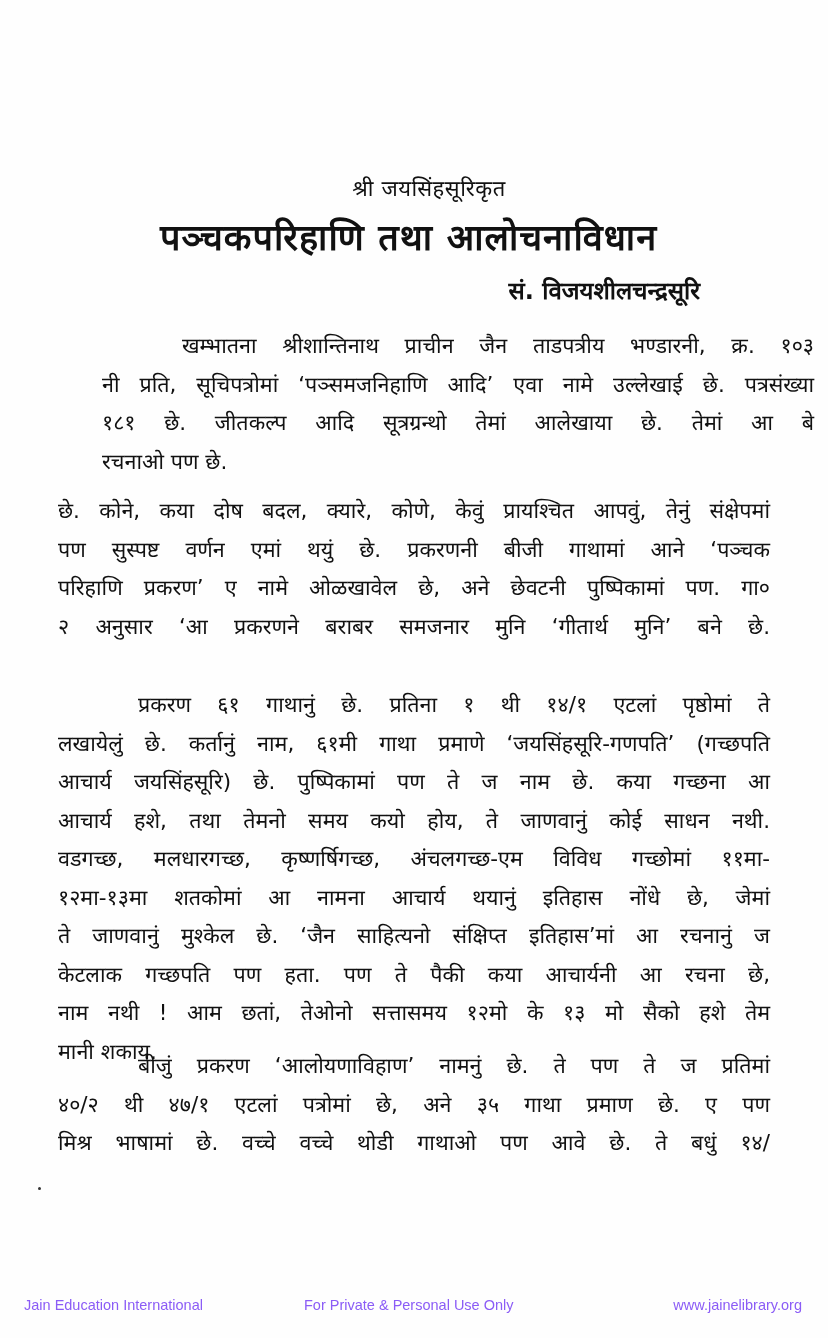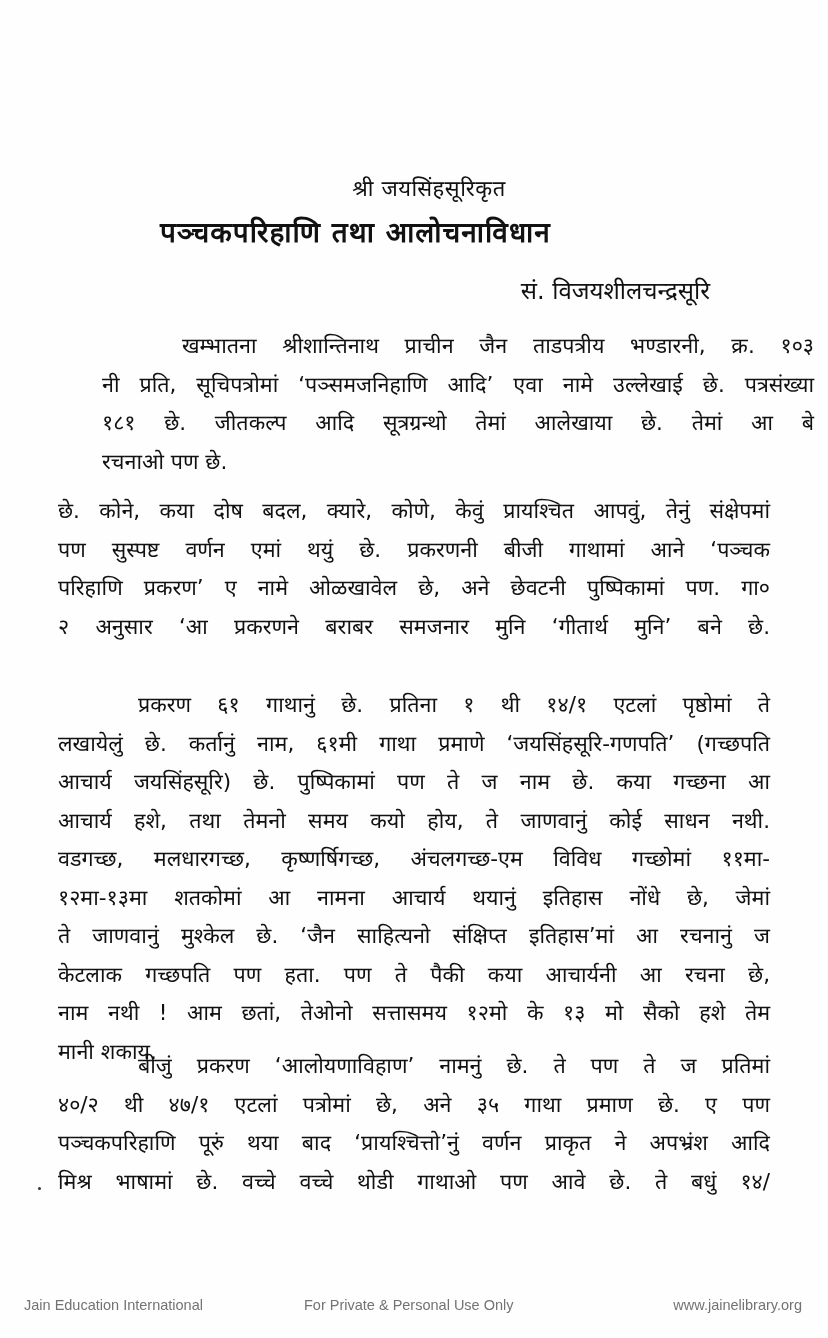--- a/index.html
+++ b/index.html
@@ -30,31 +30,31 @@
       font-size: 22px;
       font-weight: normal;
       letter-spacing: 0.5px;
       padding-left: 30px;
       box-sizing: border-box;
     }
     .title {
       position: absolute;
       top: 212px;
       left: 160px;
-      font-size: 28px;
+      font-size: 36px;
       font-weight: bold;
       letter-spacing: 1px;
       white-space: nowrap;
     }
     .editor {
       position: absolute;
       top: 273px;
-      right: 46px;
+      right: 56px;
       font-size: 24px;
-      font-weight: normal;
+      font-weight: bold;
       white-space: nowrap;
     }
     .body-text {
       position: absolute;
       left: 58px;
       width: 712px;
       font-size: 21.5px;
       line-height: 38.5px;
       text-align: justify;
       text-align-last: left;
@@ -83,21 +83,21 @@
       border-radius: 50%;
     }
     .footer {
       position: absolute;
       top: 1297px;
       left: 0;
       width: 828px;
       height: 24px;
       font-family: "Liberation Sans", sans-serif;
       font-size: 14.5px;
-      color: #737373;
+      color: #8b5cf6;
     }
     .footer span {
       position: absolute;
       top: 0;
       white-space: nowrap;
     }
     .f-left { left: 24px; }
     .f-center { left: 304px; }
     .f-right { right: 26px; }
   </style>
@@ -133,21 +133,20 @@
     <span class="line">१२मा-१३मा शतकोमां आ नामना आचार्य थयानुं इतिहास नोंधे छे, जेमां</span>
     <span class="line">ते जाणवानुं मुश्केल छे. ‘जैन साहित्यनो संक्षिप्त इतिहास’मां आ रचनानुं ज</span>
     <span class="line">केटलाक गच्छपति पण हता. पण ते पैकी कया आचार्यनी आ रचना छे,</span>
     <span class="line">नाम नथी ! आम छतां, तेओनो सत्तासमय १२मो के १३ मो सैको हशे तेम</span>
     <span class="line last">मानी शकाय.</span>
   </div>
 
   <div class="body-text p4">
     <span class="line indent">बीजुं प्रकरण ‘आलोयणाविहाण’ नामनुं छे. ते पण ते ज प्रतिमां</span>
     <span class="line">४०/२ थी ४७/१ एटलां पत्रोमां छे, अने ३५ गाथा प्रमाण छे. ए पण</span>
-    <span class="line">पञ्चकपरिहाणि पूरुं थया बाद ‘प्रायश्चित्तो’नुं वर्णन प्राकृत ने अपभ्रंश आदि</span>
     <span class="line">मिश्र भाषामां छे. वच्चे वच्चे थोडी गाथाओ पण आवे छे. ते बधुं १४/</span>
   </div>
 
   <div class="stray-dot"></div>
 
   <div class="footer">
     <span class="f-left">Jain Education International</span>
     <span class="f-center">For Private &amp; Personal Use Only</span>
     <span class="f-right">www.jainelibrary.org</span>
   </div>

